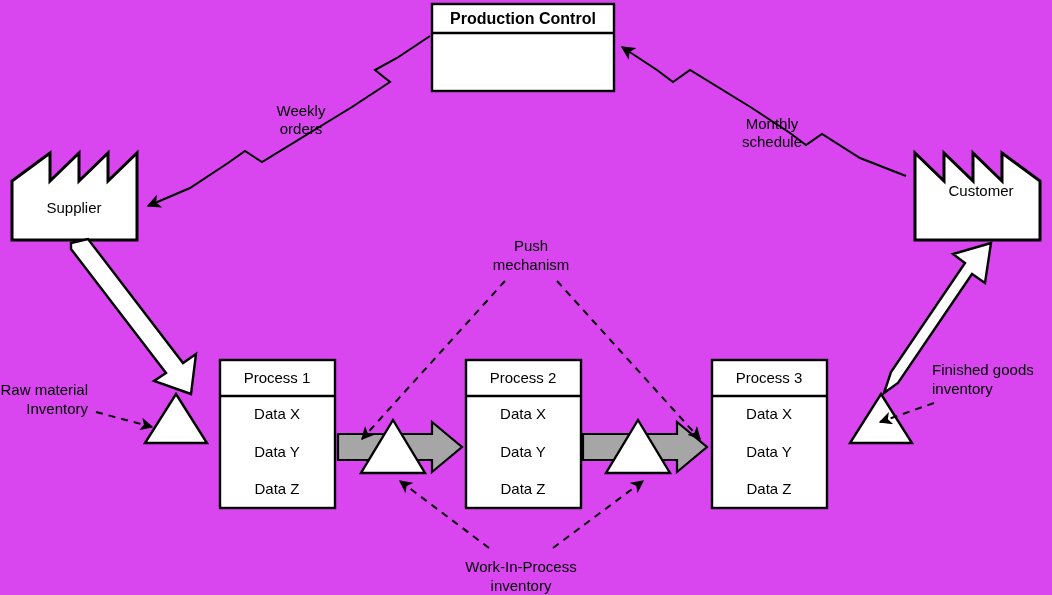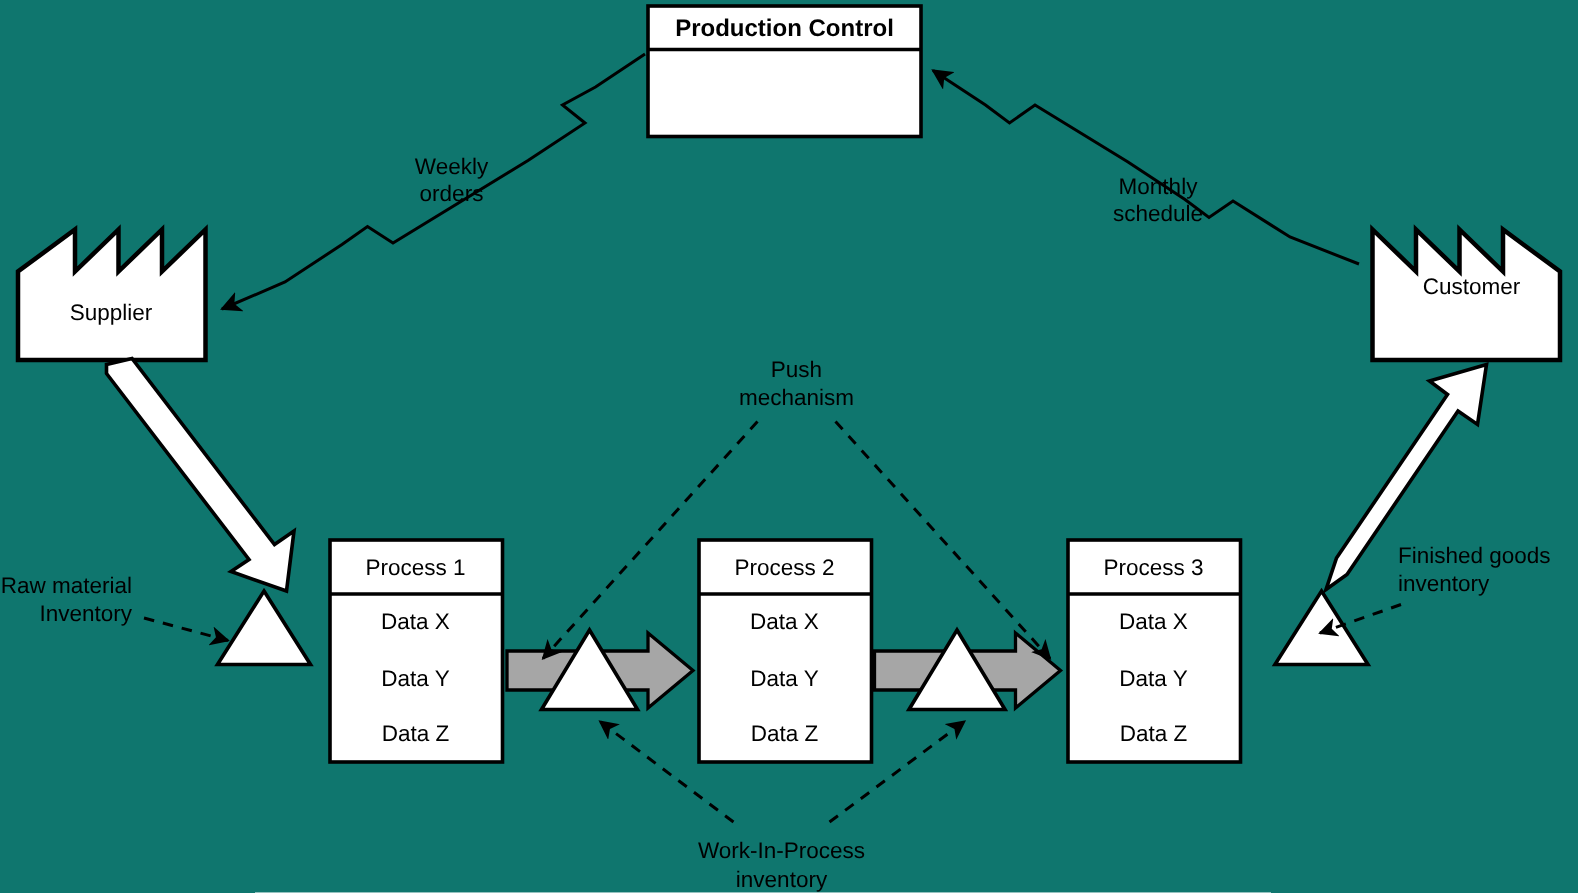--- a/index.html
+++ b/index.html
@@ -4,21 +4,21 @@
 <style>
   html, body {
     margin: 0;
     padding: 0;
     background: #ffffff;
   }
   #vsm-root {
     position: relative;
     width: 1052px;
     height: 595px;
-    background: #0f766e;
+    background: #d946ef;
     font-family: "Liberation Sans", sans-serif;
     overflow: hidden;
   }
   svg#vsm-canvas {
     display: block;
     width: 1052px;
     height: 595px;
   }
   .shape-stroke {
     fill: #ffffff;

